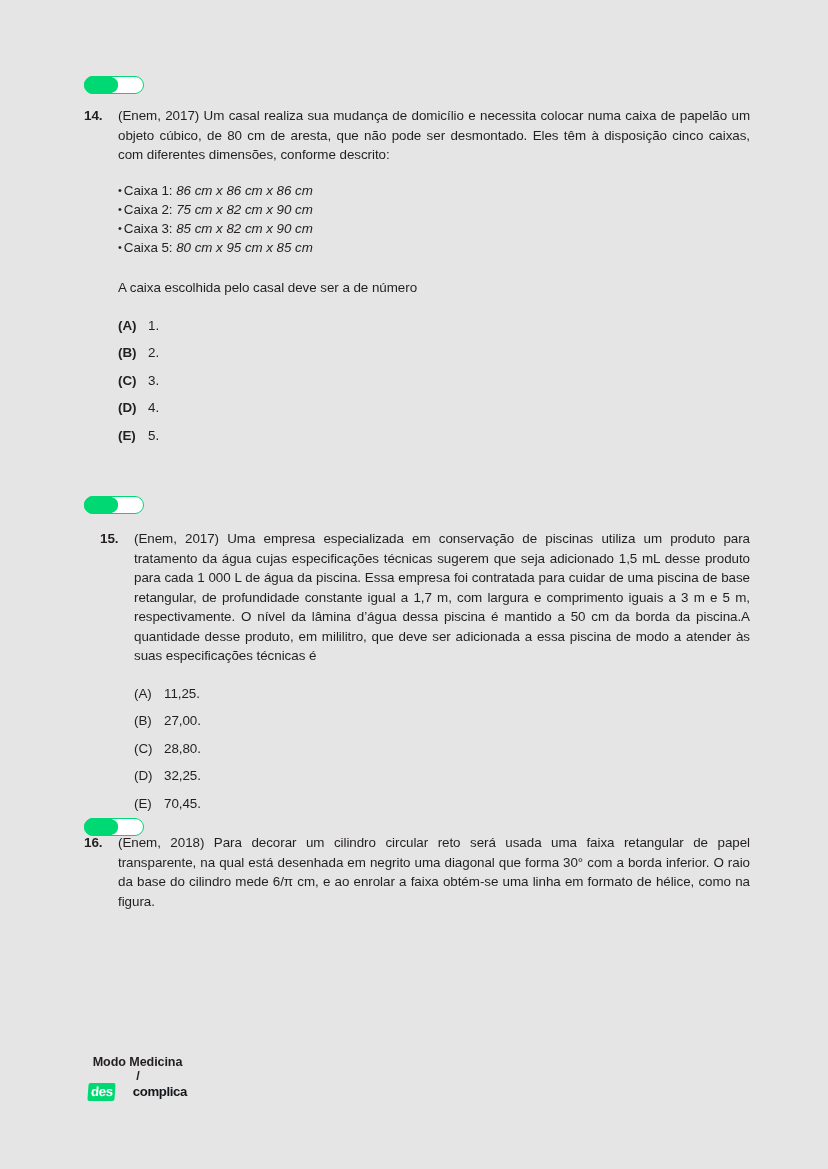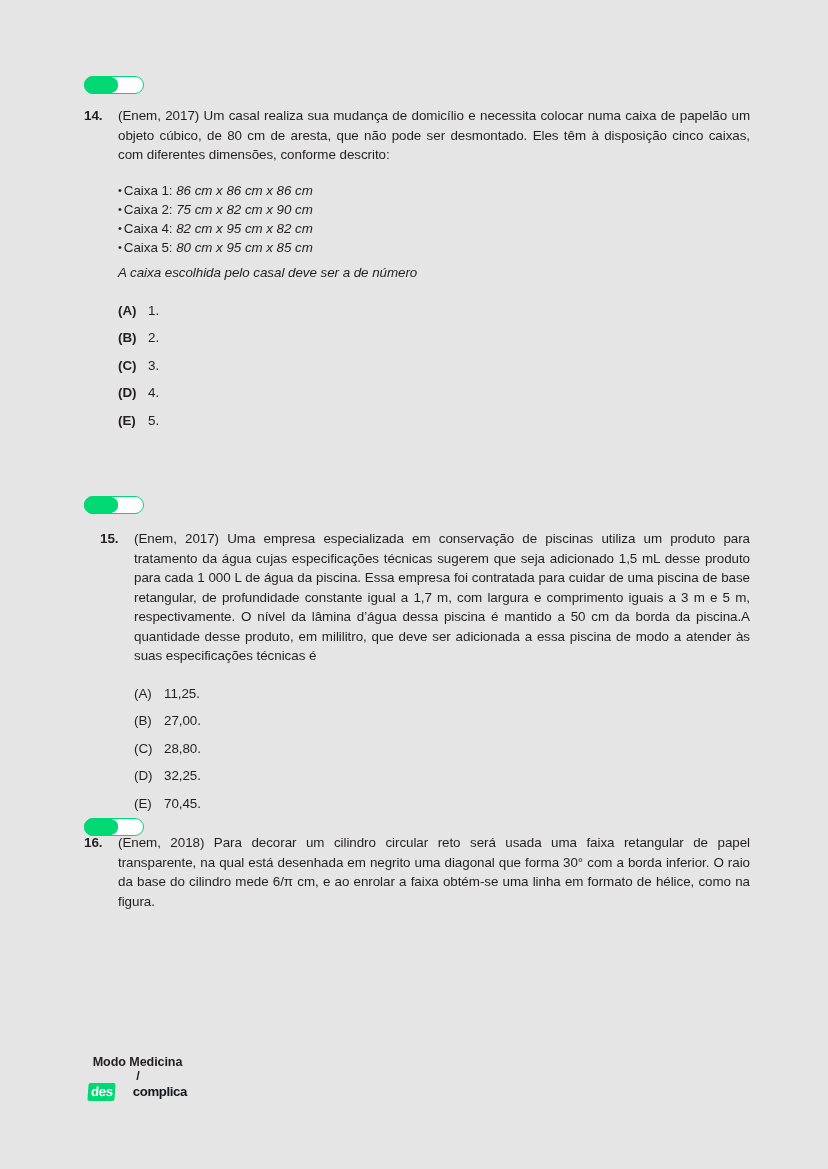--- a/index.html
+++ b/index.html
@@ -179,31 +179,31 @@
         <ul class="boxlist" style="margin-top:16px;">
           <li>
             <span class="bullet-dot">•</span><span>Caixa 1:</span>
             <span class="dims">86 cm x 86 cm x 86 cm</span>
           </li>
           <li>
             <span class="bullet-dot">•</span><span>Caixa 2:</span>
             <span class="dims">75 cm x 82 cm x 90 cm</span>
           </li>
           <li>
-            <span class="bullet-dot">•</span><span>Caixa 4:</span>
-            <span class="dims">82 cm x 95 cm x 82 cm</span>
+            <span class="bullet-dot">•</span><span>Caixa 3:</span>
+            <span class="dims">85 cm x 82 cm x 90 cm</span>
           </li>
           <li>
             <span class="bullet-dot">•</span><span>Caixa 5:</span>
             <span class="dims">80 cm x 95 cm x 85 cm</span>
           </li>
         </ul>
 
 
-        <p class="plain-para" style="margin-top:6px;font-style:italic;">A caixa escolhida pelo casal deve ser a de número</p>
+        <p class="plain-para" style="margin-top:21px;">A caixa escolhida pelo casal deve ser a de número</p>
 
         <ul class="options" style="margin-top:18px;">
           <li style="margin-bottom:8px;">
             <span class="opt-letter bold">(A)</span>
             <span class="opt-value">1.</span>
           </li>
           <li style="margin-bottom:8px;">
             <span class="opt-letter bold">(B)</span>
             <span class="opt-value">2.</span>
           </li>

